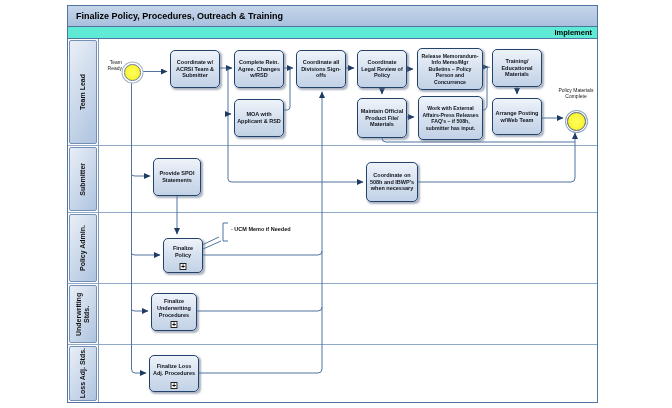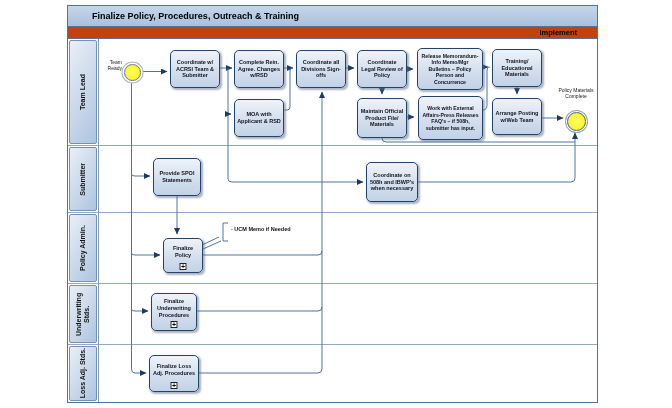--- a/index.html
+++ b/index.html
@@ -2,24 +2,24 @@
 <html><head>
 <meta charset="utf-8">
 <style>
   html,body{margin:0;padding:0;background:#fff;}
   .canvas{position:relative;width:672px;height:408px;background:#fff;
           font-family:"Liberation Sans",sans-serif;overflow:hidden;}
   
   .pool{position:absolute;left:67px;top:5px;width:531px;height:398px;}
   .title-bar{position:absolute;left:0;top:0;width:531px;height:22px;box-sizing:border-box;
              background:linear-gradient(#c6d6ea,#a9c0dd);border:1px solid #51749f;
-             font-weight:bold;font-size:9px;color:#000;line-height:21px;padding-left:24px;}
+             font-weight:bold;font-size:9px;color:#000;line-height:21px;padding-left:8px;}
   .phase-band{position:absolute;left:0;top:22px;width:531px;height:12px;box-sizing:border-box;
-              background:#c2410c;border:1px solid #51749f;border-top:none;
-              text-align:right;font-weight:bold;font-size:7.5px;line-height:11px;padding-right:20px;color:#000;}
+              background:#5eead4;border:1px solid #51749f;border-top:none;
+              text-align:right;font-weight:bold;font-size:7.5px;line-height:11px;padding-right:5px;color:#000;}
   .lanes{position:absolute;left:0;top:34px;width:531px;height:364px;box-sizing:border-box;
          border:1px solid #51749f;border-top:none;background:#fff;}
   .lane{position:absolute;left:0;width:529px;box-sizing:border-box;display:flex;}
   .lane.sep{border-bottom:1.5px solid #8fa9c7;}
   .lane-header{width:28px;margin:1px;box-sizing:border-box;border:1px solid #7491b5;border-radius:2px;
                background:linear-gradient(120deg,#e9eff7 0%,#c9d7ea 55%,#aec4e0 100%);
                display:flex;align-items:center;justify-content:center;}
   .lane-header span{writing-mode:vertical-rl;transform:rotate(180deg);
                     font-weight:bold;font-size:7px;color:#111;text-align:center;line-height:1.1;}
   .lane-body{flex:1;border-left:1px solid #7f9db9;}

